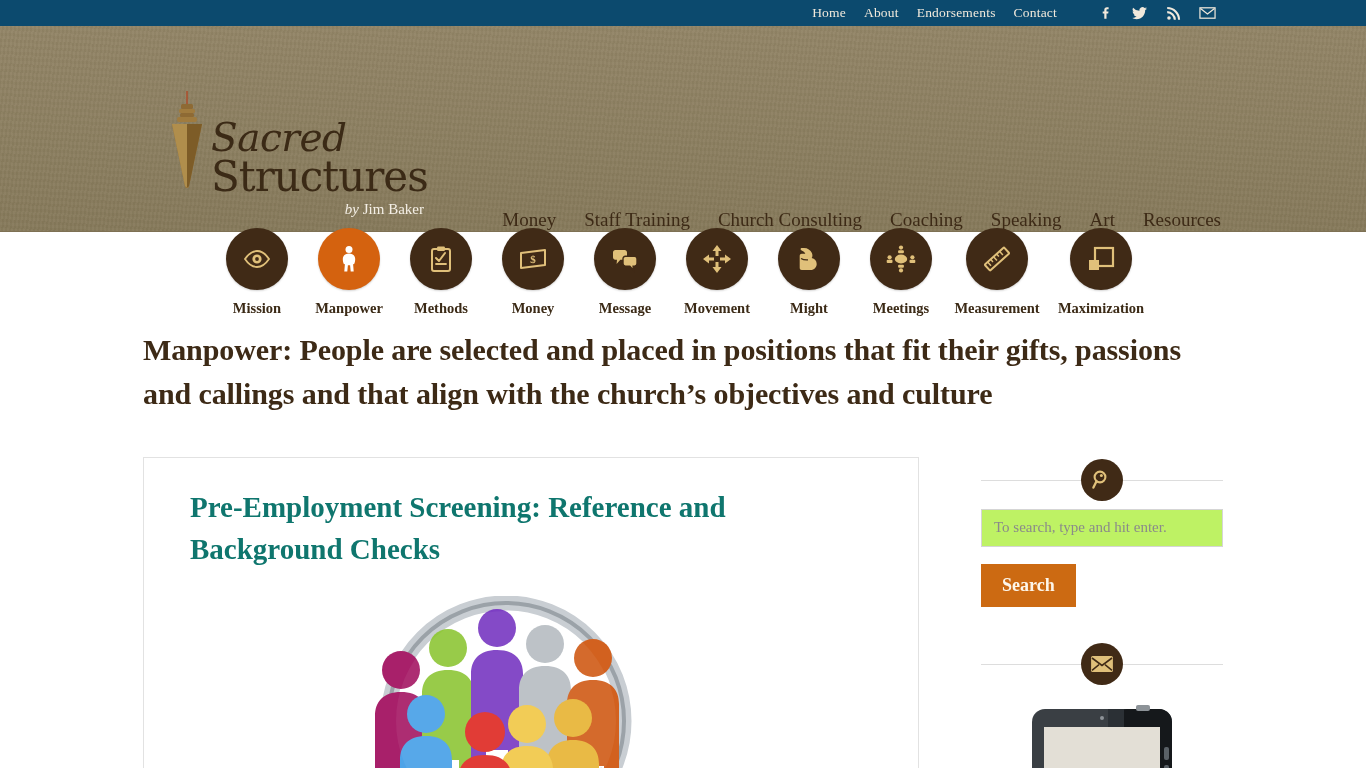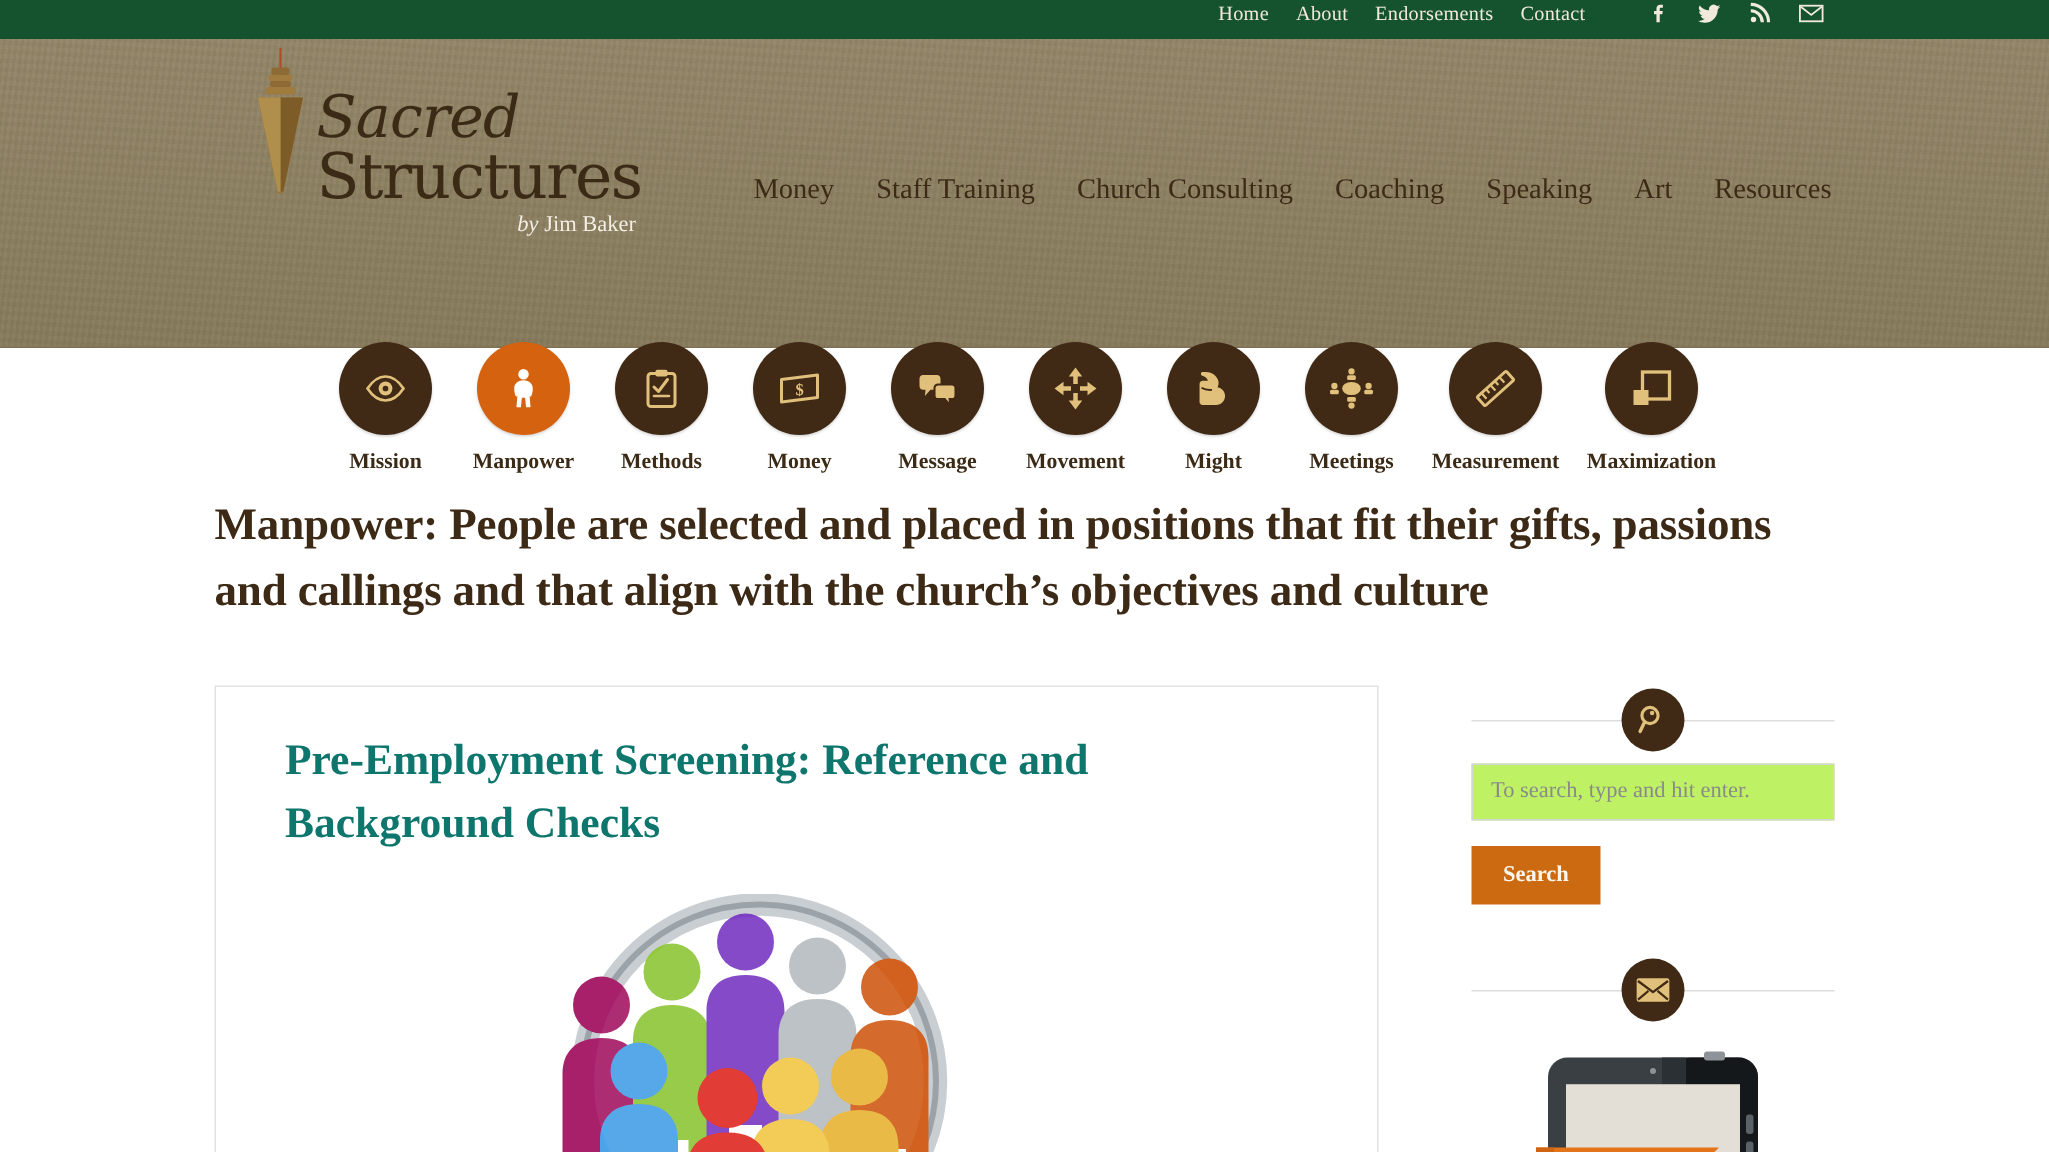--- a/index.html
+++ b/index.html
@@ -6,23 +6,23 @@
   html, body {
     width: 1366px; height: 768px;
     overflow: hidden;
     background: #ffffff;
     font-family: "Liberation Serif", serif;
   }
 
   
   .topbar {
     height: 26px;
-    background: #14532d;
+    background: #0c4a6e;
     display: flex;
-    align-items: flex-start;
+    align-items: center;
     justify-content: flex-end;
     padding-right: 150px;
   }
   .topbar-links { display: flex; align-items: center; gap: 18px; }
   .topbar-link {
     color: #f1e9dc;
     font-size: 13.5px;
     font-family: "Liberation Serif", serif;
     text-decoration: none;
     letter-spacing: .2px;
@@ -45,21 +45,21 @@
     content:""; position:absolute; inset:0;
     background-image:
       repeating-linear-gradient(97deg, rgba(255,255,255,.025) 0 2px, rgba(0,0,0,.018) 2px 4px),
       repeating-linear-gradient(3deg, rgba(255,255,255,.018) 0 3px, rgba(0,0,0,.012) 3px 6px);
     pointer-events:none;
   }
   .header-inner {
     position: relative; z-index: 2;
     width: 1080px; margin: 0 auto;
     height: 100%;
-    display: flex; align-items: flex-start;
+    display: flex; align-items: flex-end;
   }
 
   
   .logo { position: relative; margin-left: 8px; margin-top: 6px; width: 220px; height: 140px; }
   .logo-mark { position: absolute; left: 12px; top: 0; width: 48px; height: 120px; }
   .logo-text { position: absolute; left: 60px; top: 28px; width: 215px; }
   .logo-l1 {
     font-family: "DejaVu Serif", "Liberation Serif", serif;
     font-style: italic;
     font-size: 39px;
@@ -206,21 +206,21 @@
     margin-top: 6px;
   }
   .search-input::placeholder { color: #8a8a8a; }
   .search-btn {
     margin-top: 17px;
     background: #cc6a12;
     border: 0;
     color: #fdf6ea;
     font-family: "Liberation Serif", serif;
     font-weight: bold;
-    font-size: 15px;
+    font-size: 18px;
     padding: 11px 21px;
     cursor: pointer;
   }
   .ebook-wrap { margin-top: 16px; display: flex; justify-content: center; }
   .ebook { position: relative; width: 176px; height: 150px; }
 </style>
 </head>
 <body>
 
 <div class="topbar">

